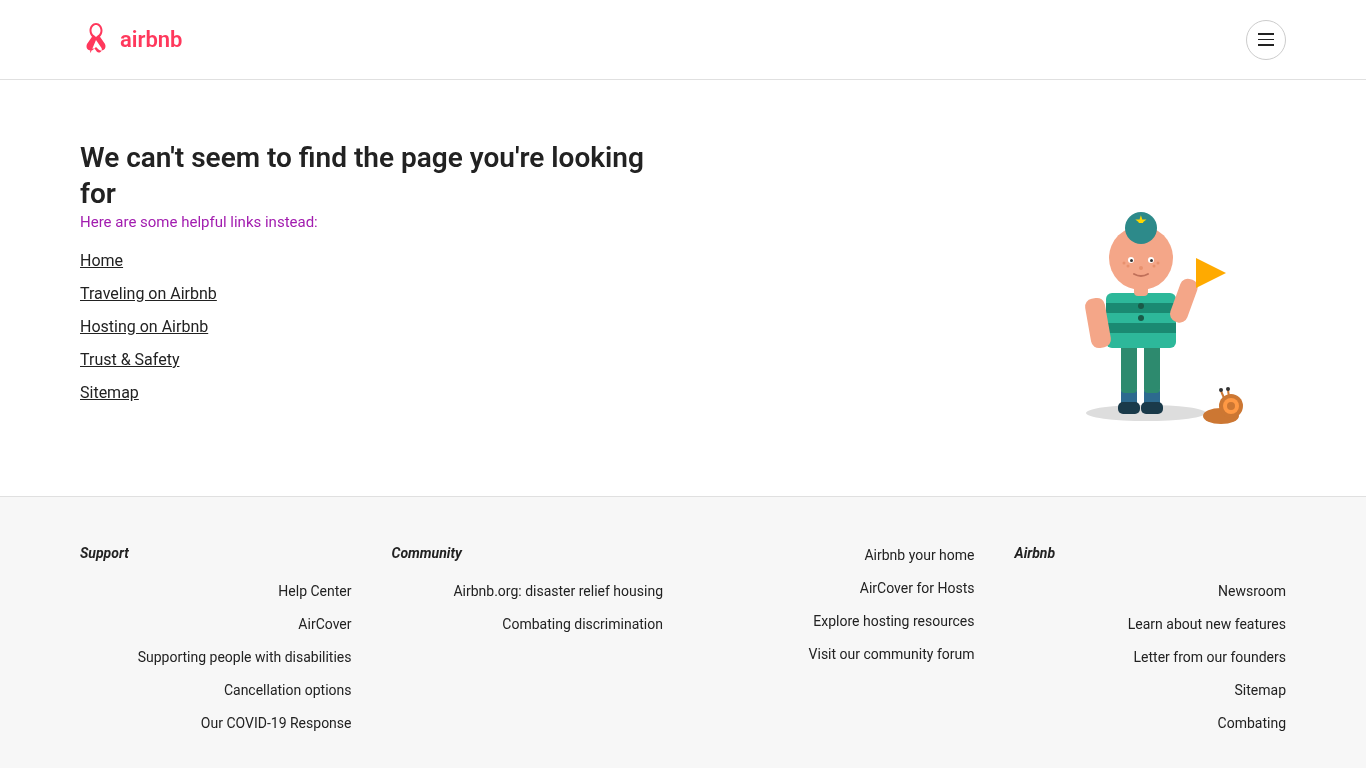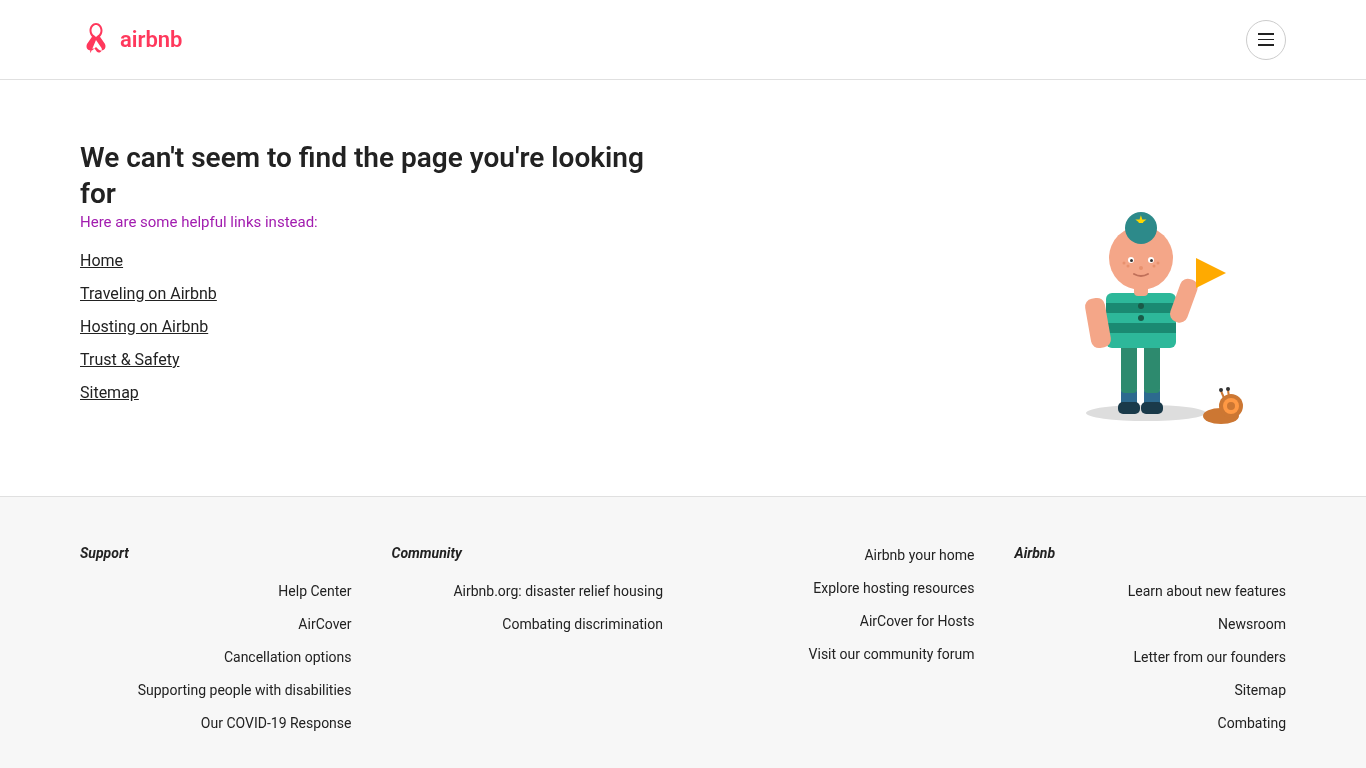--- a/index.html
+++ b/index.html
@@ -205,44 +205,44 @@
   </div>
 </main>
 
 <footer>
   <div class="footer-grid">
   <div class="footer-col">
         <h3>Support</h3>
         <ul>
           <li><a href="#">Help Center</a></li>
           <li><a href="#">AirCover</a></li>
+          <li><a href="#">Supporting people with disabilities</a></li>
           <li><a href="#">Cancellation options</a></li>
-          <li><a href="#">Supporting people with disabilities</a></li>
           <li><a href="#">Our COVID-19 Response</a></li>
         </ul>
       </div>
       <div class="footer-col">
         <h3>Community</h3>
         <ul>
           <li><a href="#">Airbnb.org: disaster relief housing</a></li>
           <li><a href="#">Combating discrimination</a></li>
         </ul>
       </div>
       <div class="footer-col">
         <ul>
           <li><a href="#">Airbnb your home</a></li>
+          <li><a href="#">AirCover for Hosts</a></li>
           <li><a href="#">Explore hosting resources</a></li>
-          <li><a href="#">AirCover for Hosts</a></li>
           <li><a href="#">Visit our community forum</a></li>
         </ul>
       </div>
       <div class="footer-col">
         <h3>Airbnb</h3>
         <ul>
+          <li><a href="#">Newsroom</a></li>
           <li><a href="#">Learn about new features</a></li>
-          <li><a href="#">Newsroom</a></li>
           <li><a href="#">Letter from our founders</a></li>
           <li><a href="#">Sitemap</a></li>
           <li><a href="#">Combating</a></li>
         </ul>
       </div>
     </div>
 </footer>
 
 </body></html>

